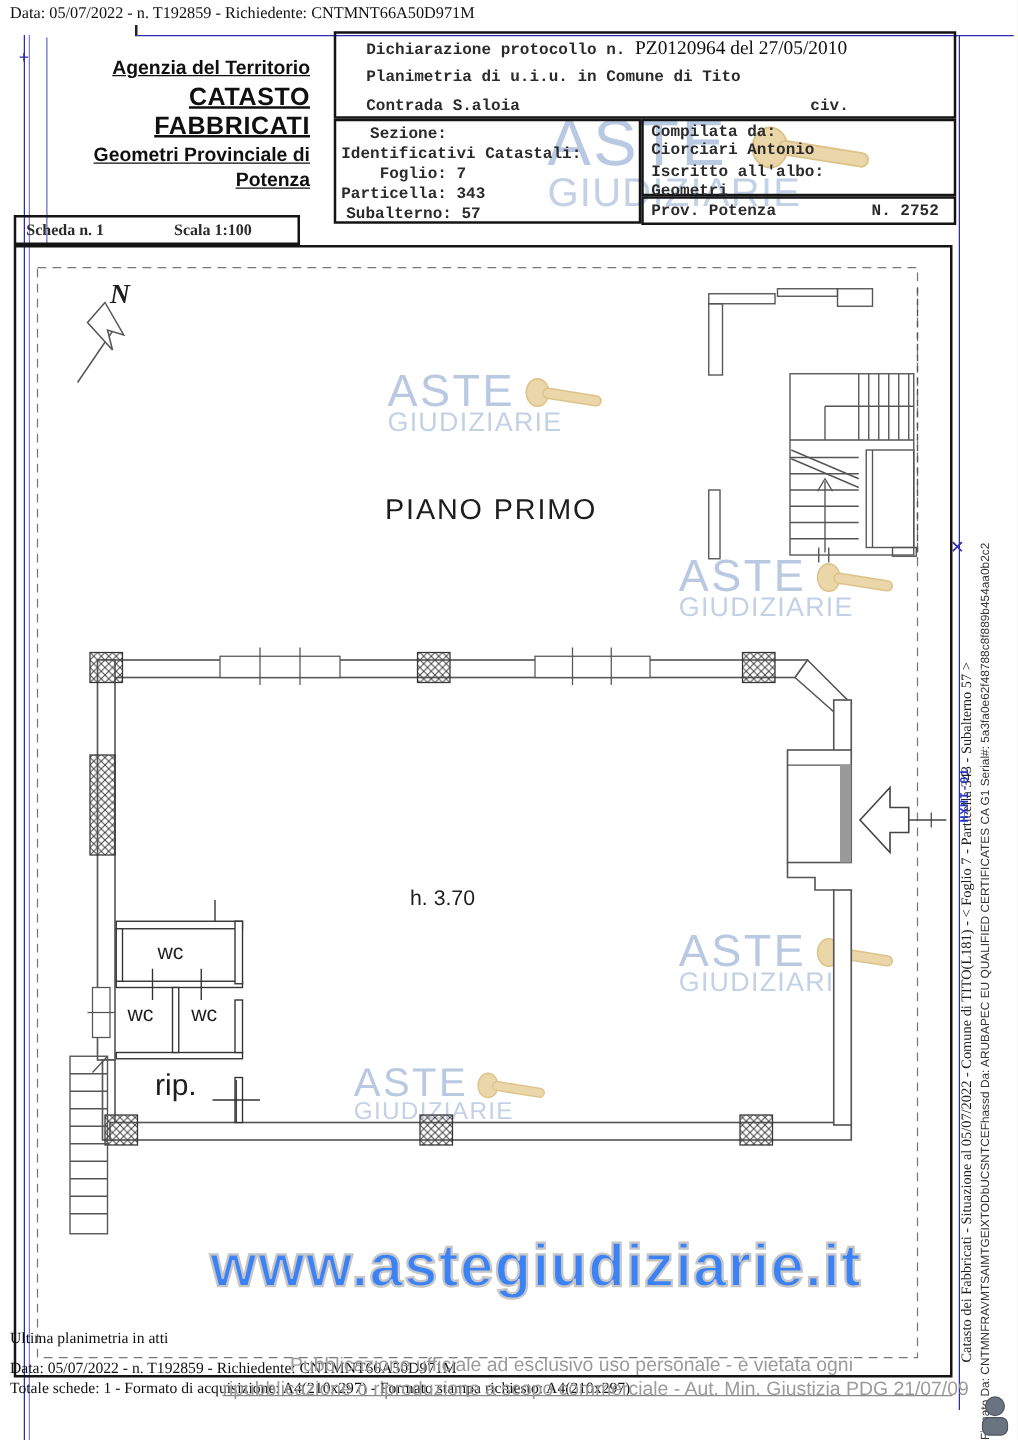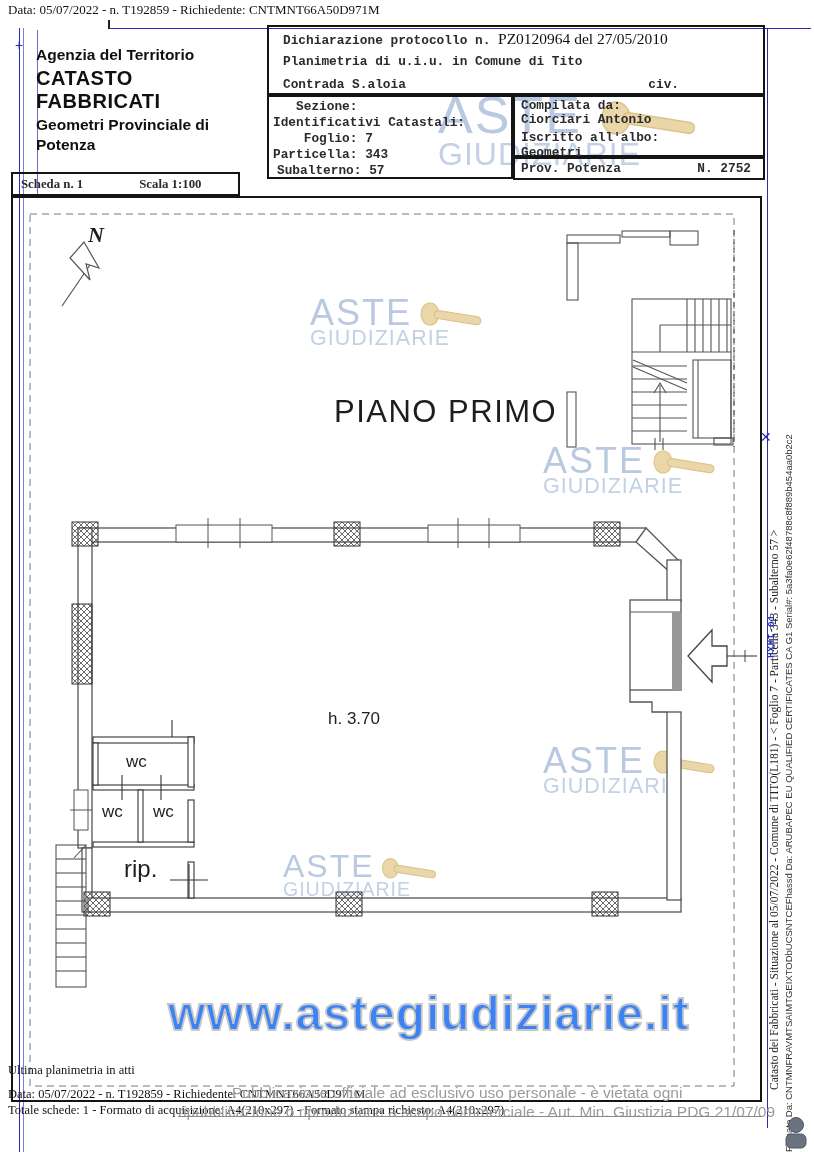--- a/index.html
+++ b/index.html
@@ -11,30 +11,30 @@
   .sans{font-family:"Liberation Sans","DejaVu Sans",sans-serif;}
 
   
   .topline{left:8px;top:2px;font-size:13px;color:#111;}
 
   
   .bline{background:#2b2bb2;z-index:0;}
   .bcross{color:#2b2bb2;font-size:14px;z-index:0;line-height:1;}
 
   
-  #agency{left:36px;top:46px;width:212px;text-align:left;color:#101010;z-index:2;}
+  #agency{left:36px;top:46px;width:212px;text-align:right;color:#101010;z-index:2;text-decoration:underline;}
   #agency .a1{font-size:15.5px;font-weight:bold;margin-bottom:3px;}
   #agency .a2{font-size:20px;font-weight:bold;margin-bottom:3px;letter-spacing:.5px;}
   #agency .a3{font-size:15.5px;font-weight:bold;margin-bottom:2px;}
   #agency .a4{font-size:15.5px;font-weight:bold;}
 
   .hbox{border:2px solid #141414;box-sizing:border-box;z-index:2;color:#2b2b2b;}
   .tw{font-weight:bold;font-size:12.8px;}
   #declbox{left:267px;top:25px;width:498px;height:70px;}
-  #declbox .row{position:absolute;left:14px;right:6px;white-space:nowrap;}
+  #declbox .row{position:absolute;left:24px;right:6px;white-space:nowrap;}
   .stamp{font-family:"Liberation Serif",serif;font-weight:normal;font-size:15.5px;color:#101010;}
   #identbox{left:267px;top:95px;width:246px;height:84px;padding-top:2px;}
   #identbox div{line-height:15.9px;white-space:pre;}
   #compbox{left:513px;top:95px;width:252px;height:62px;padding:2px 0 0 6px;}
   #compbox div{line-height:14.2px;}
   #provbox{left:513px;top:157px;width:252px;height:23px;display:flex;justify-content:space-between;
            align-items:center;padding:0 12px 0 6px;}
   #schedabox{left:11px;top:172px;width:229px;height:24px;display:flex;align-items:center;font-family:Liberation Serif, serif;}
   #schedabox .s1{margin-left:8px;}
   #schedabox .s2{margin-left:56px;}
@@ -49,21 +49,21 @@
   .wm .l2{color:#c3d1e6;letter-spacing:1px;}
   .wm .gavel{position:absolute;top:2px;}
   .wm.std .l1{font-size:36px;} .wm.std .l2{font-size:21.5px;}
   .wm.big .l1{font-size:52px;} .wm.big .l2{font-size:32px;}
   .wm.sm  .l1{font-size:32px;} .wm.sm  .l2{font-size:19.5px;}
   #wmurl{left:168px;top:986px;font-size:48px;font-weight:bold;letter-spacing:1px;
          color:#3b82f6;-webkit-text-stroke:1.8px #c6c6c6;text-shadow:0 0 1px #d5d5d5;z-index:5;}
 
   
   .plab{z-index:4;color:#1d1d1d;}
-  #pianotitle{left:334px;top:394px;font-size:31px;letter-spacing:1.5px;}
+  #pianotitle{left:308px;top:394px;font-size:23px;letter-spacing:1.5px;}
   #hlabel{left:328px;top:709px;font-size:17px;}
   .wclab{font-size:17px;}
   #riplab{left:124px;top:855px;font-size:24px;}
   #nlab{left:88px;top:222px;font-size:22px;font-weight:bold;font-style:italic;
         font-family:"Liberation Serif",serif;}
 
   svg.plan{left:0;top:0;z-index:3;}
 
   
   .foot{font-size:12.5px;color:#111;z-index:6;}

